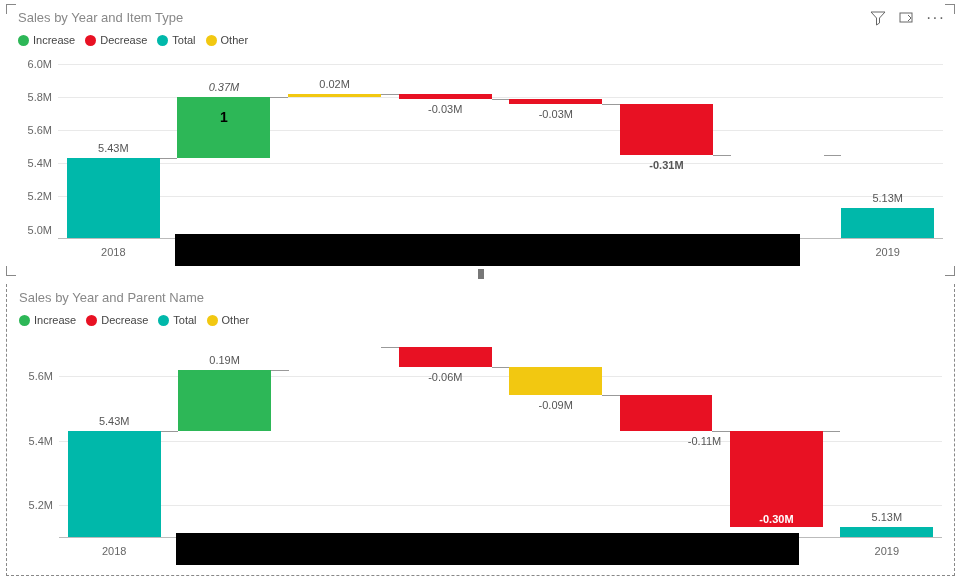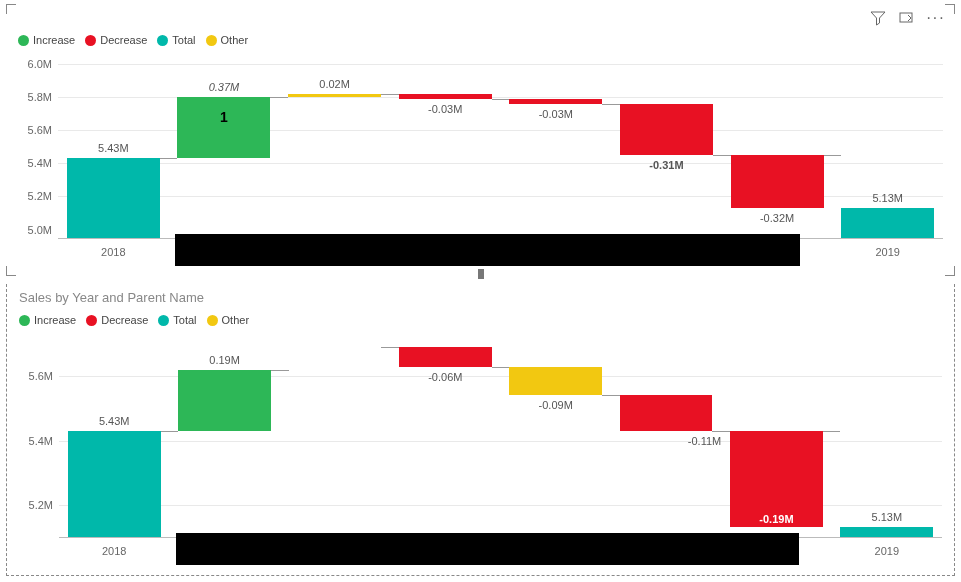--- a/index.html
+++ b/index.html
@@ -147,20 +147,21 @@
 </head>
 <body>
 
 <div class="visual visual-1">
   <div class="corner tl"></div>
   <div class="corner tr"></div>
   <div class="corner bl"></div>
   <div class="corner br"></div>
   <div class="mid-handle"></div>
 
+  <div class="title">Sales by Year and Item Type</div>
 
   <div class="header-icons">
     <span class="icon">
       <svg viewBox="0 0 16 16" width="16" height="16">
           <path d="M1 2h14l-5.5 6v5l-3 2v-7z" fill="none" stroke="#666" stroke-width="1"></path>
         </svg>
     </span>
     <span class="icon">
       <svg viewBox="0 0 16 16" width="16" height="16">
           <rect x="2" y="3" width="12" height="9" fill="none" stroke="#666"></rect>
@@ -229,24 +230,20 @@
         <div class="bar" style="left: 50%; width: 12.5%; top: 20%; height: 2.85714%;">
           <div class="bar-fill c-decrease" style="top: 0px; bottom: 0px;"></div>
           <div class="datalabel" style="bottom: -16px;">-0.03M</div>
         </div>
         <div class="connector" style="top: 20%; left: 49%; width: 2%;"></div>
         <div class="bar" style="left: 62.5%; width: 12.5%; top: 22.8571%; height: 29.5238%; font-weight: bold;">
           <div class="bar-fill c-decrease" style="top: 0px; bottom: 0px;"></div>
           <div class="datalabel" style="bottom: -16px;">-0.31M</div>
         </div>
         <div class="connector" style="top: 22.8571%; left: 61.5%; width: 2%;"></div>
-        <div class="bar" style="left: 75%; width: 12.5%; top: 52.381%; height: 30.4762%;">
-          <div class="bar-fill c-decrease" style="top: 0px; bottom: 0px;"></div>
-          <div class="datalabel" style="bottom: -16px;">-0.32M</div>
-        </div>
         <div class="connector" style="top: 52.381%; left: 74%; width: 2%;"></div>
         <div class="bar" style="left: 87.5%; width: 12.5%; top: 82.8571%; height: 17.1429%;">
           <div class="bar-fill c-total" style="top: 0px; bottom: 0px;"></div>
           <div class="datalabel" style="top: -16px;">5.13M</div>
         </div>
         <div class="connector" style="top: 52.381%; left: 86.5%; width: 2%;"></div>
       </div>
     <div class="xaxis">
       <span class="xlab" style="left:6.25%">2018</span>
       <span class="xlab" style="left:93.75%">2019</span>
@@ -309,21 +306,21 @@
           <div class="datalabel" style="bottom: -16px;">-0.09M</div>
         </div>
         <div class="connector" style="top: 11.6667%; left: 49%; width: 2%;"></div>
         <div class="bar" style="left: 62.5%; width: 12.5%; top: 26.6667%; height: 18.3333%;">
           <div class="bar-fill c-decrease" style="top: 0px; bottom: 0px;"></div>
           <div class="datalabel" style="bottom: -16px; text-align: right;">-0.11M</div>
         </div>
         <div class="connector" style="top: 26.6667%; left: 61.5%; width: 2%;"></div>
         <div class="bar" style="left: 75%; width: 12.5%; top: 45%; height: 50%;">
           <div class="bar-fill c-decrease" style="top: 0px; bottom: 0px;"></div>
-          <div class="datalabel inside-white" style="bottom: 2px;">-0.19M</div>
+          <div class="datalabel inside-white" style="bottom: 2px;">-0.30M</div>
         </div>
         <div class="connector" style="top: 45%; left: 74%; width: 2%;"></div>
         <div class="bar" style="left: 87.5%; width: 12.5%; top: 95%; height: 5%;">
           <div class="bar-fill c-total" style="top: 0px; bottom: 0px;"></div>
           <div class="datalabel" style="top: -16px;">5.13M</div>
         </div>
         <div class="connector" style="top: 45%; left: 86.5%; width: 2%;"></div>
       </div>
     <div class="xaxis">
       <span class="xlab" style="left:6.25%">2018</span>

